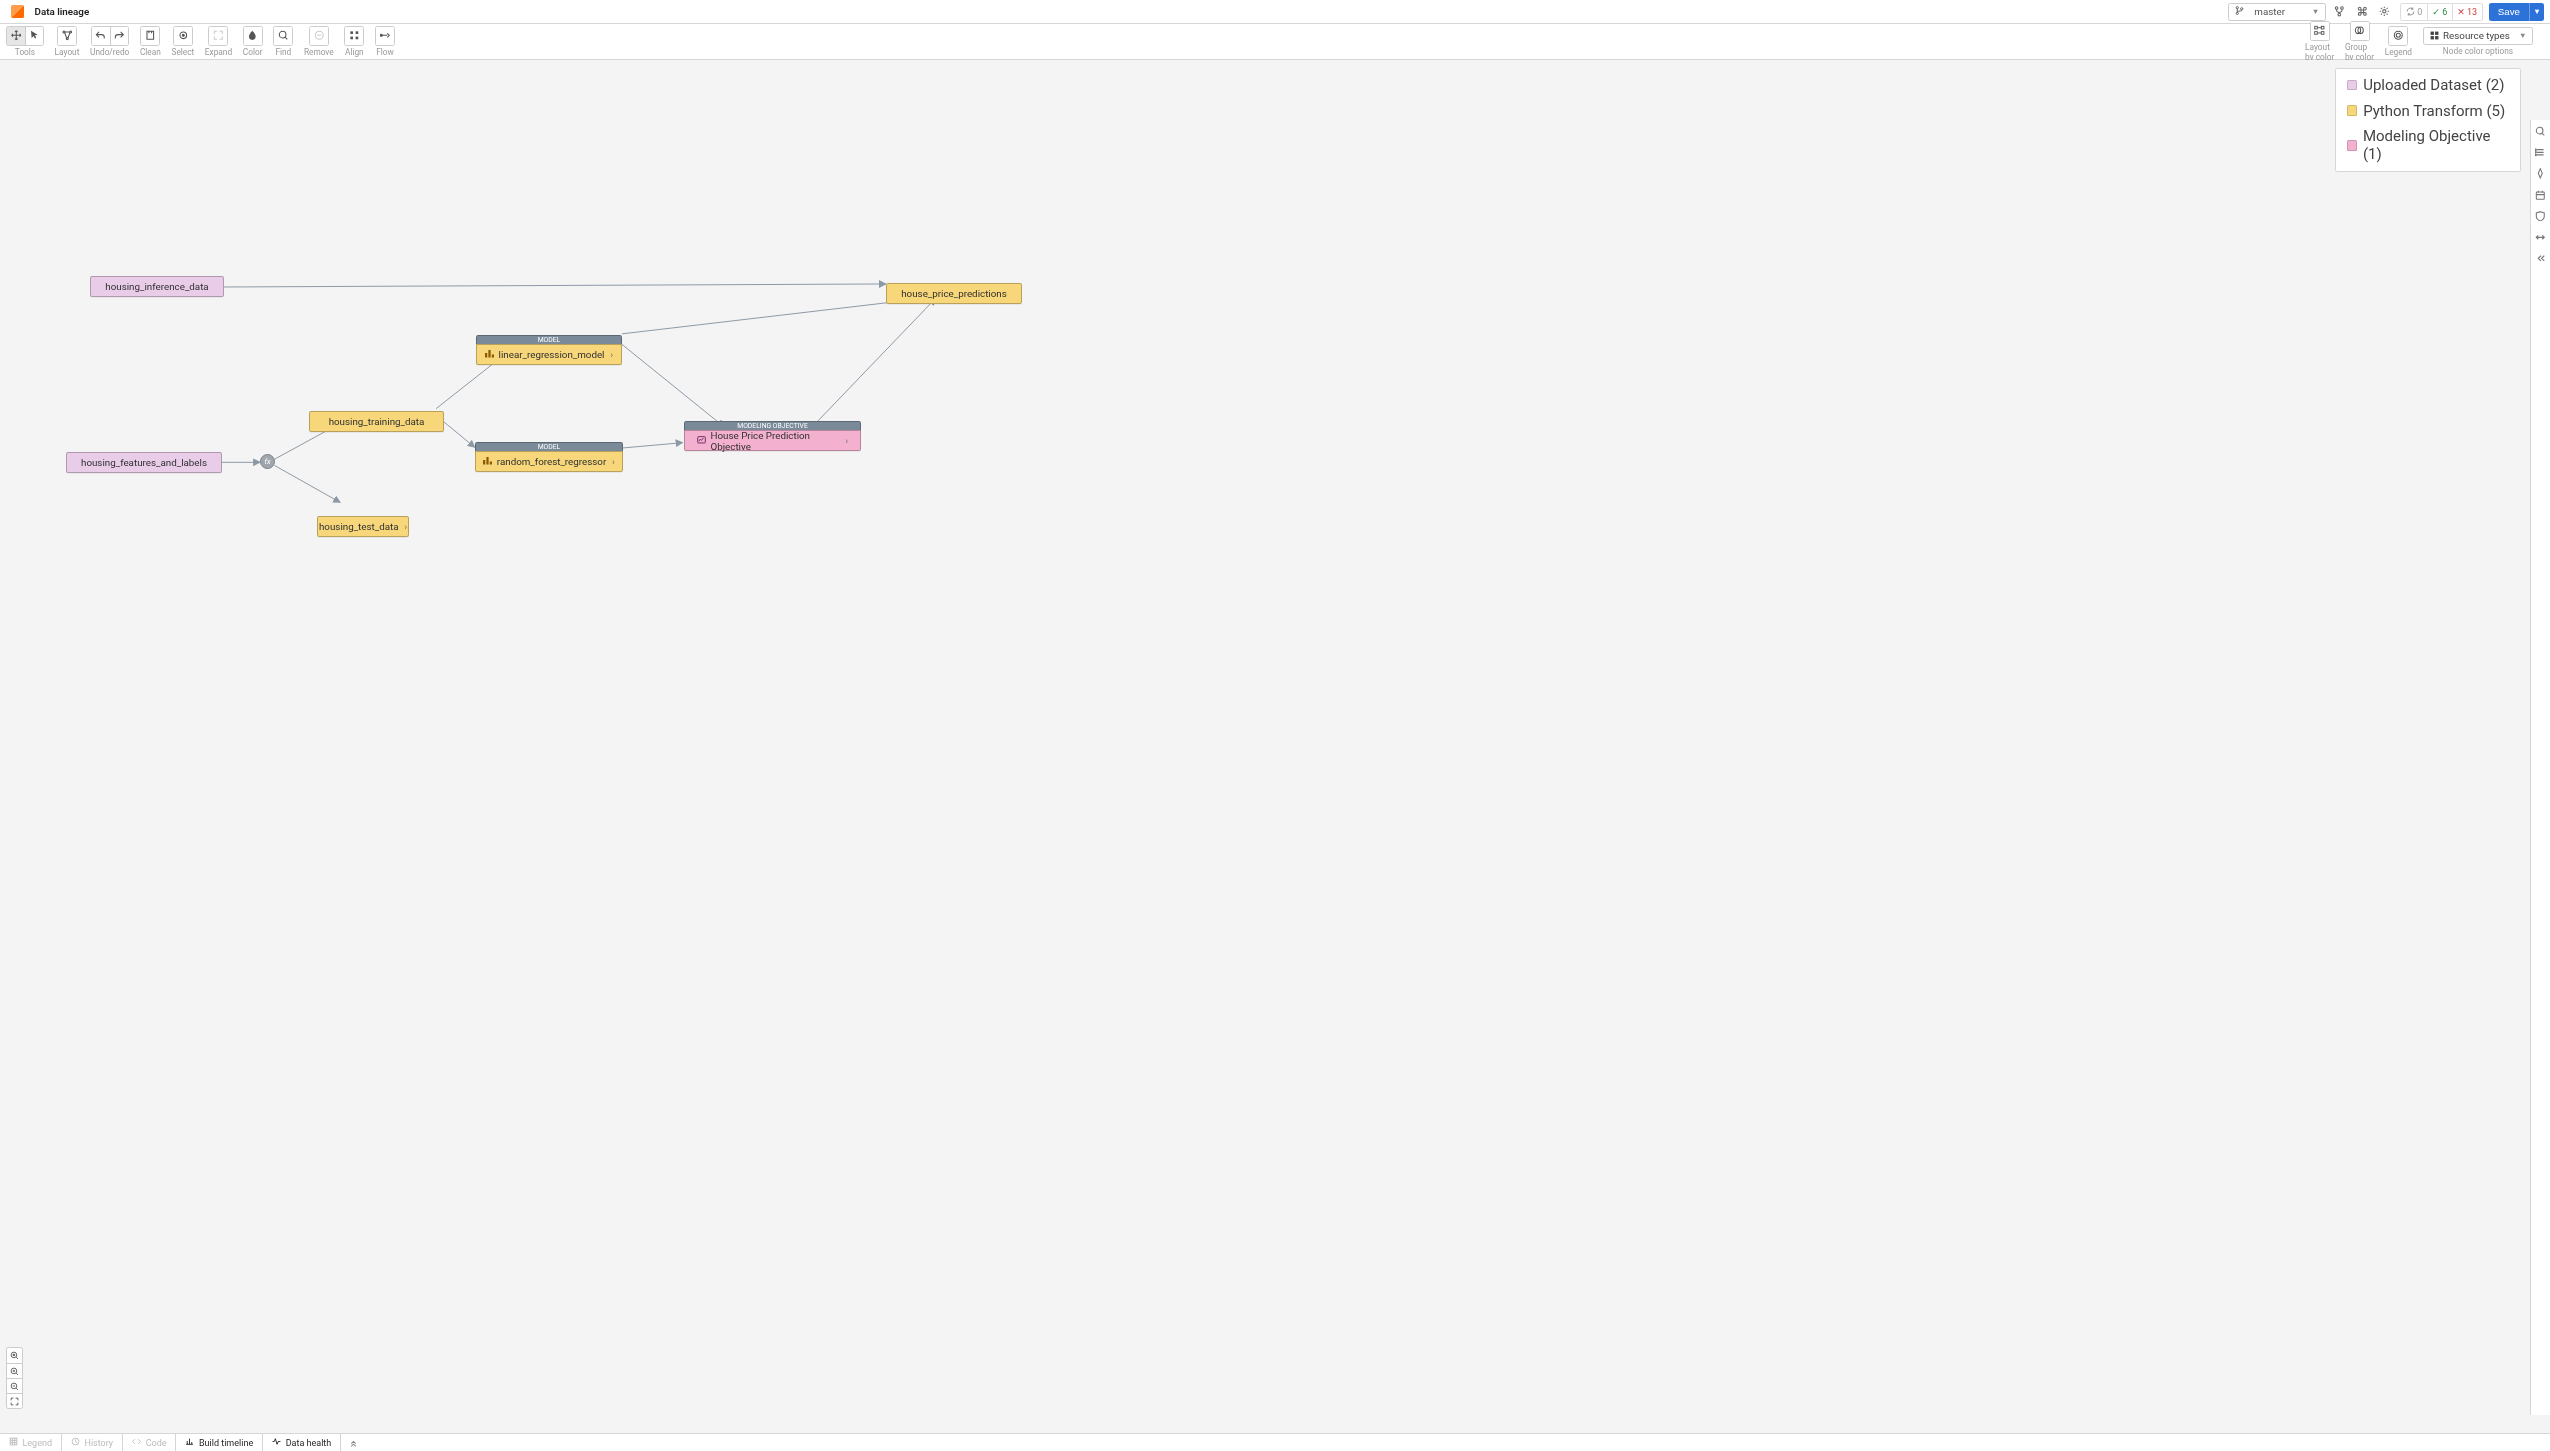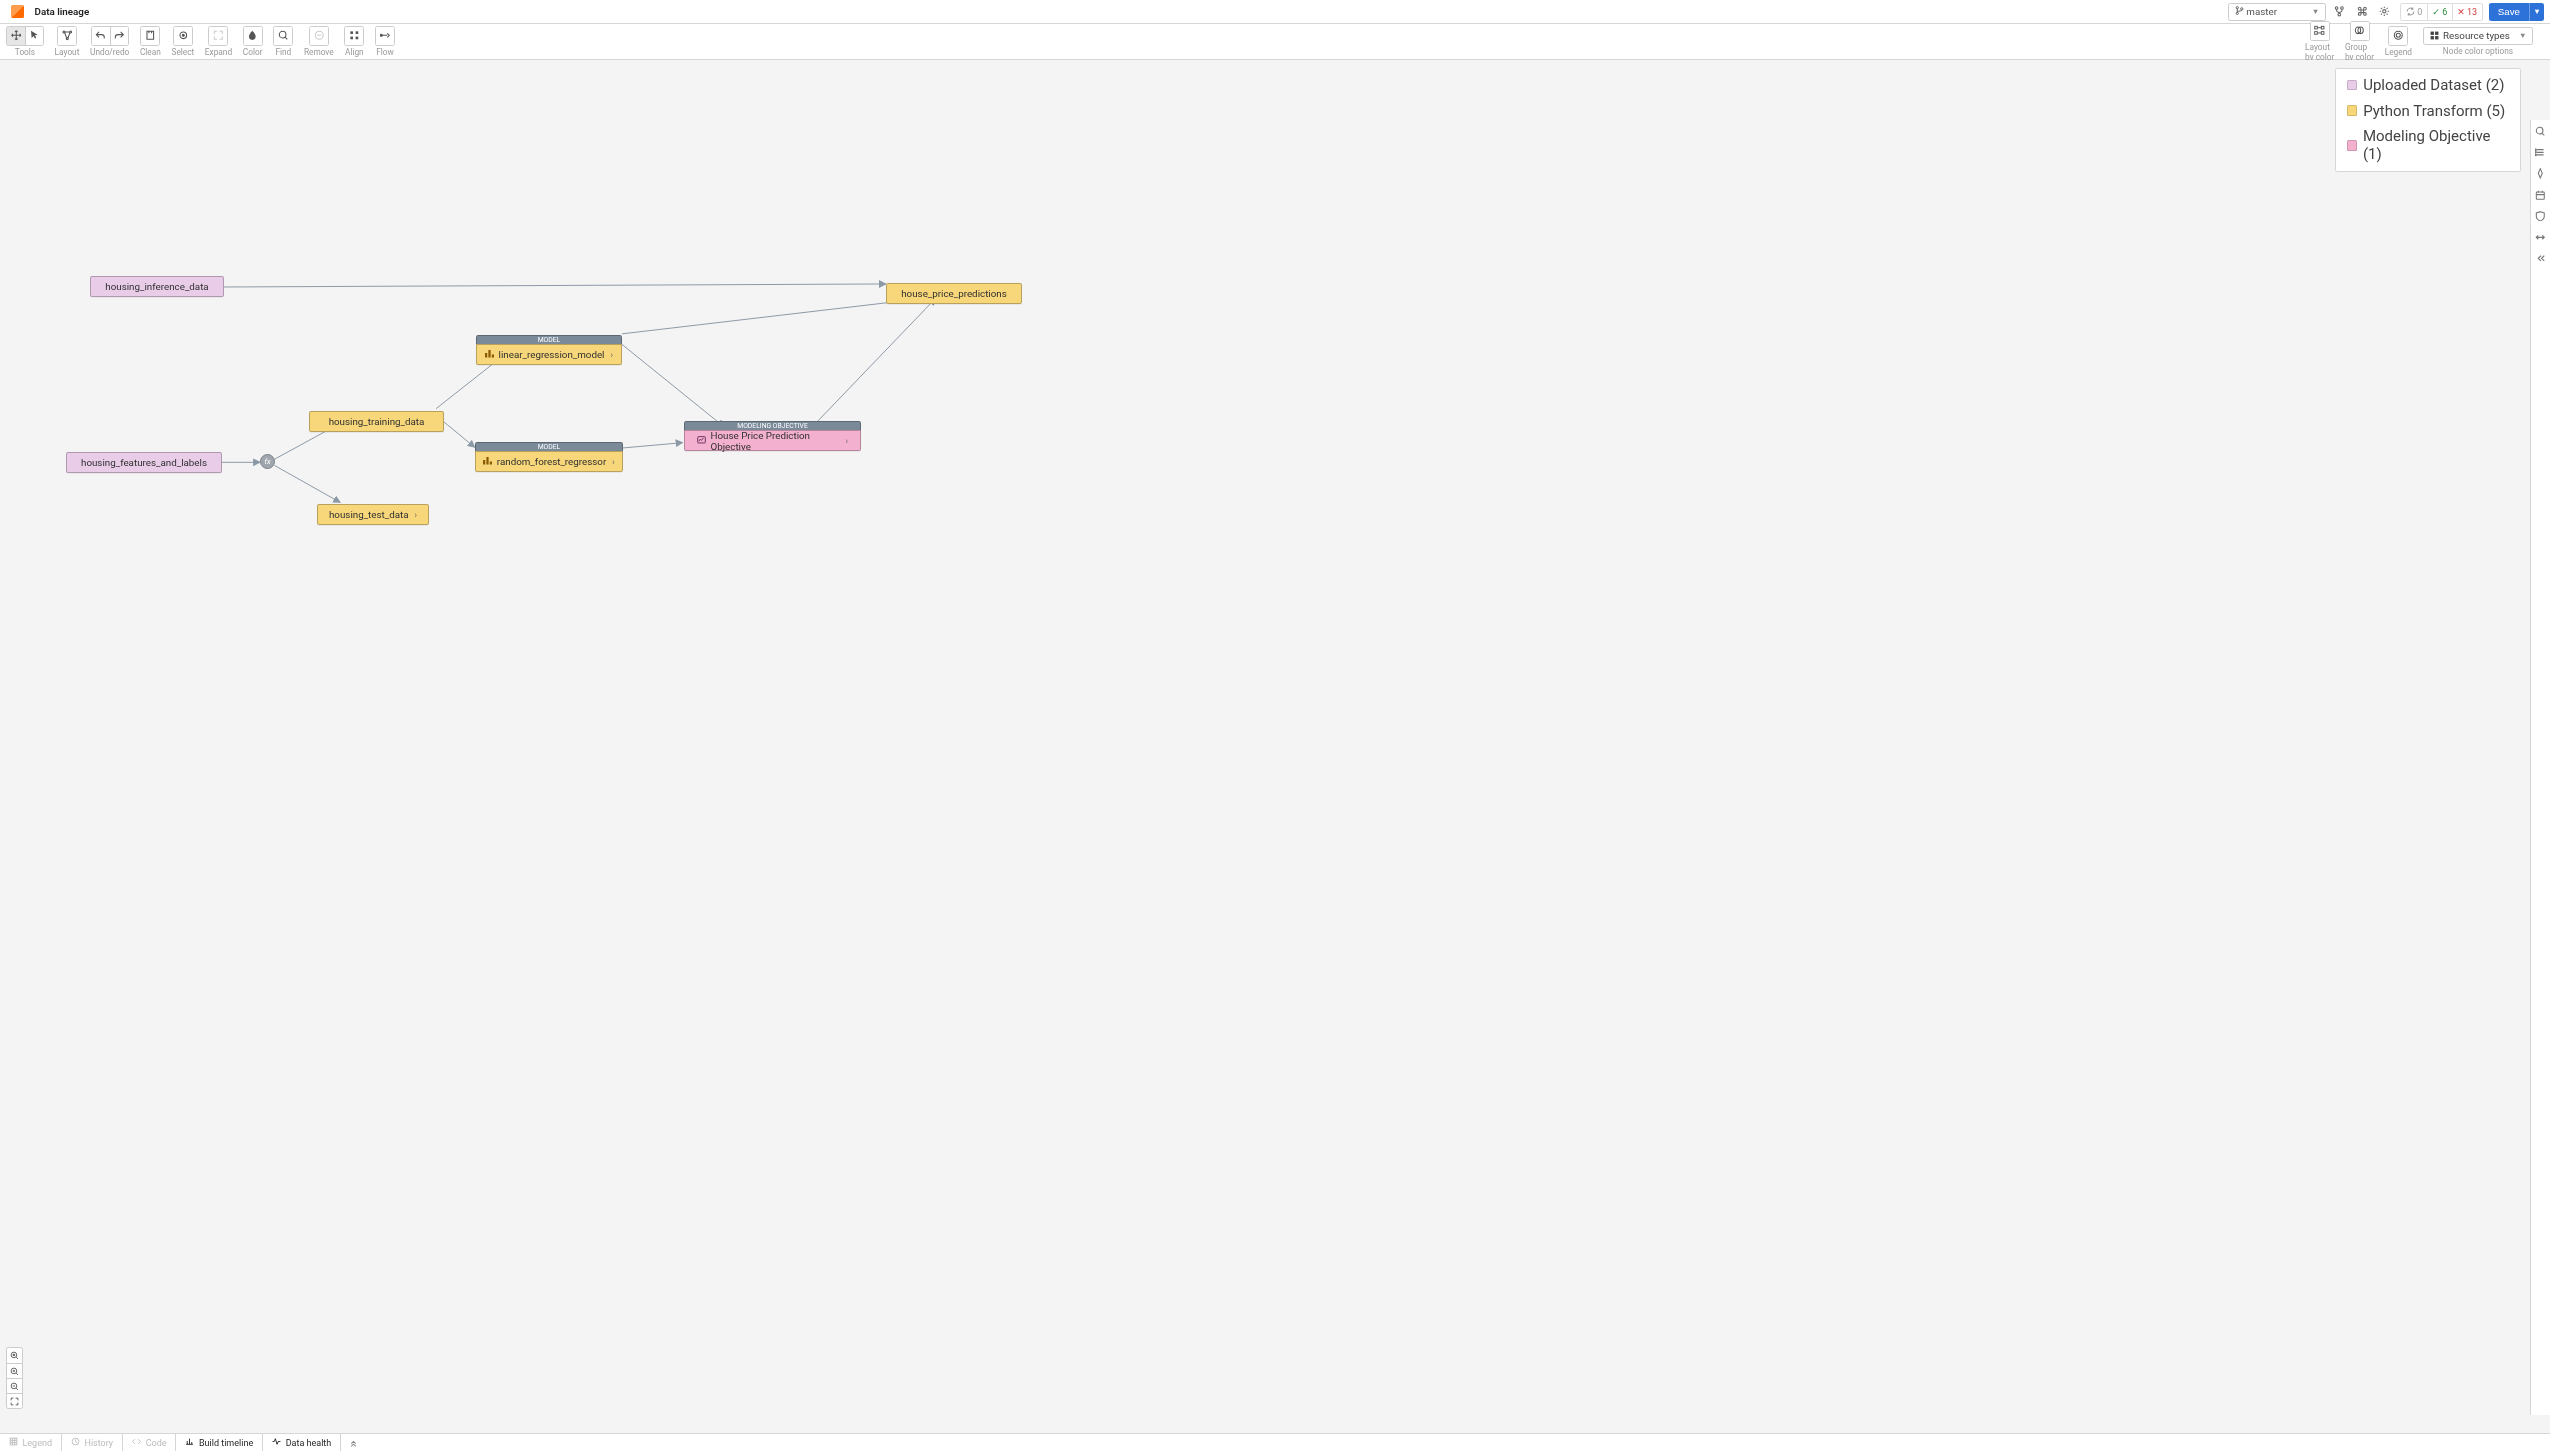--- a/index.html
+++ b/index.html
@@ -26,21 +26,21 @@
     }
     .logo {
       width: 13.6px; height: 13.6px;
       margin: 0 4.5px;
       background: linear-gradient(135deg, #ff9d4d 50%, #ff6a00 50%);
       border-radius: 1.5px;
     }
     .header-title { margin-left: 6px; font-weight: 600; color: #222; }
     .header-spacer { flex: 1; }
     .branch-select {
-      display: flex; align-items: center; gap: 2px;
+      display: flex; align-items: center; gap: 10px;
       border: 0.8px solid #ccc; border-radius: 2.3px;
       height: 18px; padding: 0 6px; min-width: 98px;
       background: #fff; cursor: pointer;
       color: #555;
     }
     .branch-select .chev { margin-left: auto; color: #888; font-size: 7.6px; }
     .hdr-icon-btn {
       width: 19.7px; height: 18px; display: flex; align-items: center; justify-content: center;
       color: #666; cursor: pointer; border-radius: 2.3px; margin-left: 3px;
     }
@@ -508,21 +508,21 @@
   </div>
 
   <div class="node purple" style="left:66px; top:392px; width:156px;">
     <span>housing_features_and_labels</span>
   </div>
 
   <div class="fx-node" style="left:260px; top:394px;">
     <span>fx</span>
   </div>
 
-  <div class="node yellow" style="left:317px; top:434px; width:112px;text-align:center;">
+  <div class="node yellow" style="left:317px; top:446px; width:92px;text-align:center;">
     <span>housing_test_data</span>
     <span class="chev">›</span>
   </div>
 
   <div class="zoom-ctrl">
     <div class="zoom-btn">
       <svg width="9" height="9" viewBox="0 0 16 16" fill="none" stroke="currentColor" stroke-width="1.6">
           <circle cx="7" cy="7" r="5"></circle>
           <path d="M11 11l3 3"></path>
           <circle cx="7" cy="7" r="1.5" fill="currentColor"></circle>

